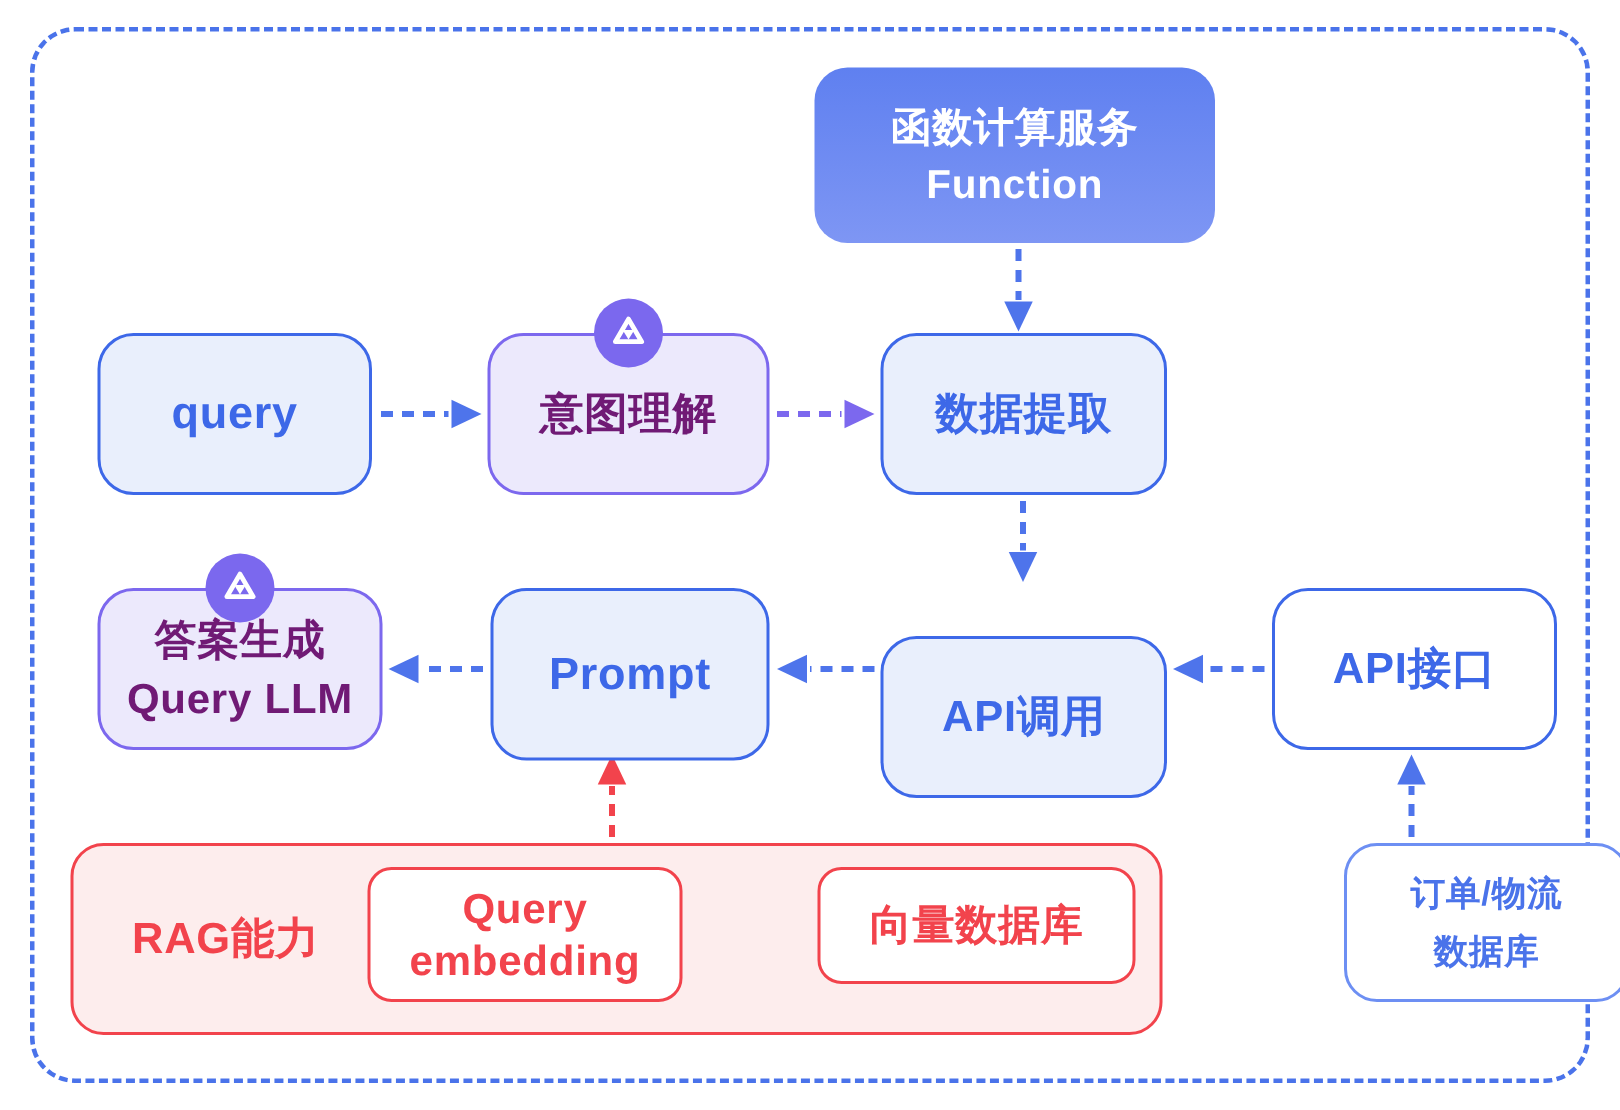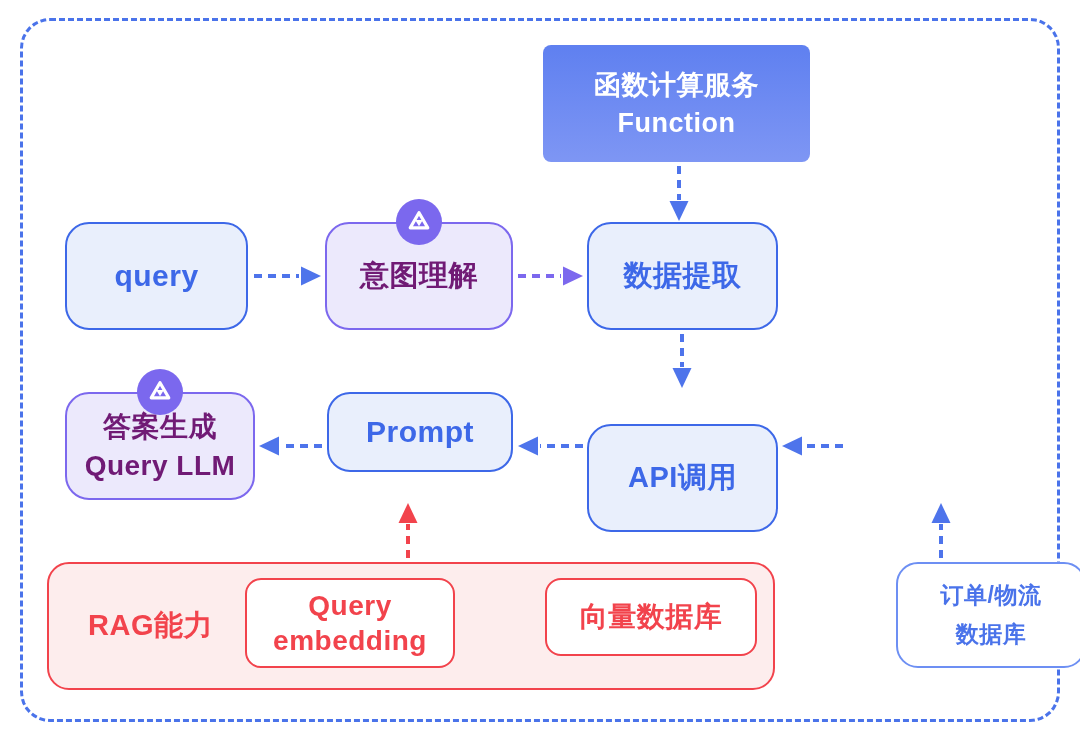--- a/index.html
+++ b/index.html
@@ -17,29 +17,29 @@
     position:absolute; box-sizing:border-box; display:flex; flex-direction:column;
     align-items:center; justify-content:center; text-align:center;
     border-radius:24px; font-weight:700; letter-spacing:0.5px;
   }
   .blue-box  { background:#E9EFFC; border:2.5px solid #3D68E8; color:#3D68E8; }
   .white-blue-box { background:#ffffff; border:2.5px solid #3D68E8; color:#3D68E8; }
   .purple-box{ background:#ECE9FC; border:2.5px solid #7C68EE; color:#701a75; }
   .red-box   { background:#ffffff; border:2.5px solid #F2434C; color:#F2434C; border-radius:16px; }
 
   .fn-box {
-    left:543px; top:45px; width:267px; height:117px; border-radius:8px;
+    left:543px; top:45px; width:267px; height:117px; border-radius:22px;
     background:linear-gradient(180deg, #5F80F0 0%, #7E96F4 100%);
     color:#ffffff; font-size:27px; line-height:38px; font-weight:700;
   }
   .node-query   { left:65px;  top:222px; width:183px; height:108px; font-size:30px; }
   .node-intent  { left:325px; top:222px; width:188px; height:108px; font-size:29px; }
   .node-extract { left:587px; top:222px; width:191px; height:108px; font-size:29px; }
   .node-answer  { left:65px;  top:392px; width:190px; height:108px; font-size:28px; line-height:39px; }
-  .node-prompt  { left:327px; top:392px; width:186px; height:80px; font-size:30px;border-radius:23px; }
+  .node-prompt  { left:327px; top:392px; width:186px; height:115px; font-size:30px; }
   .node-apicall { left:587px; top:392px; width:191px; height:108px; font-size:29px;margin-top:32px; }
   .node-apiif   { left:848px; top:392px; width:190px; height:108px; font-size:29px; }
   .node-orderdb { left:848px; top:562px; width:190px; height:106px; font-size:23px; line-height:39px;
                   border-color:#6D8FF3; color:#4A73EA; border-radius:22px;margin-left:48px; }
 
   .rag-container {
     position:absolute; left:47px; top:562px; width:728px; height:128px; box-sizing:border-box;
     background:#FDEDED; border:2.5px solid #F2434C; border-radius:22px;
   }
   .rag-label {
@@ -125,20 +125,23 @@
   </div>
 
   <div class="box blue-box node-prompt">
     <span>Prompt</span>
   </div>
 
   <div class="box blue-box node-apicall">
     <span>API调用</span>
   </div>
 
+  <div class="box white-blue-box node-apiif">
+    <span>API接口</span>
+  </div>
 
   <div class="rag-container"></div>
   <div class="rag-label">RAG能力</div>
 
   <div class="box red-box node-qembed">
     <span>Query</span>
     <span>embedding</span>
   </div>
 
   <div class="box red-box node-vector">

